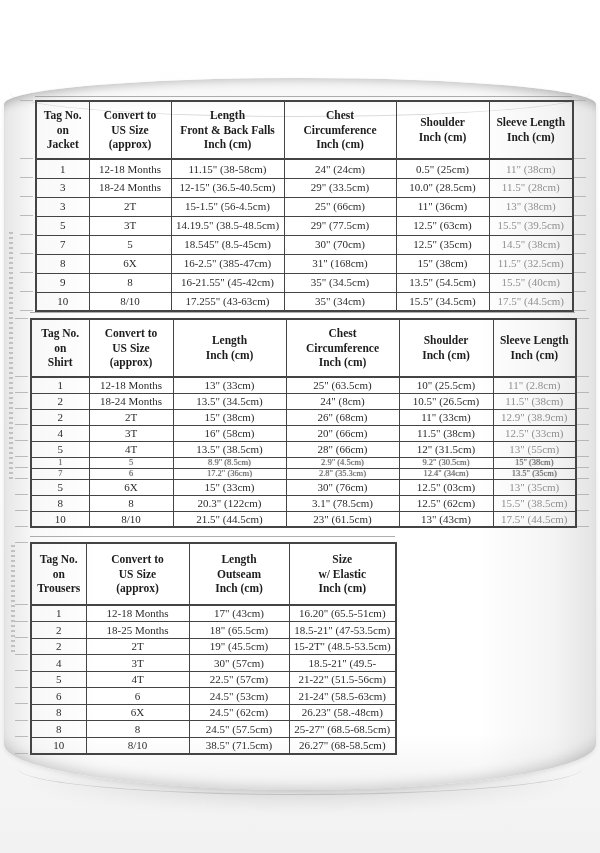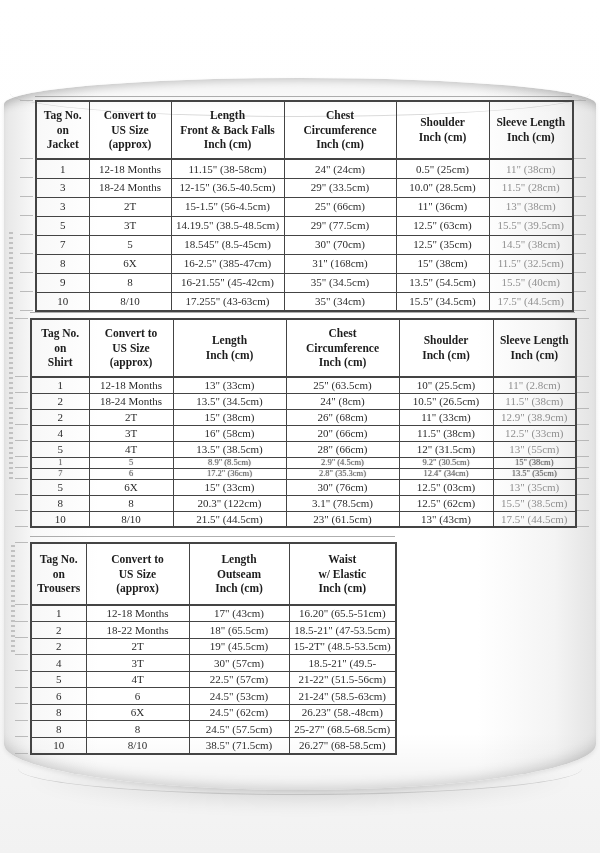--- a/index.html
+++ b/index.html
@@ -294,35 +294,35 @@
       <tr style="height: 62px;">
         <th>Tag No.
 on
 Trousers</th>
         <th>Convert to
 US Size
 (approx)</th>
         <th>Length
 Outseam
 Inch (cm)</th>
-        <th>Waist
+        <th>Size
 w/ Elastic
 Inch (cm)</th>
       </tr>
     </thead>
     <tbody>
       <tr style="height: 16.5px;">
         <td>1</td>
         <td>12-18 Months</td>
         <td>17" (43cm)</td>
         <td>16.20" (65.5-51cm)</td>
       </tr>
       <tr style="height: 16.5px;">
         <td>2</td>
-        <td>18-22 Months</td>
+        <td>18-25 Months</td>
         <td>18" (65.5cm)</td>
         <td>18.5-21" (47-53.5cm)</td>
       </tr>
       <tr style="height: 16.5px;">
         <td>2</td>
         <td>2T</td>
         <td>19" (45.5cm)</td>
         <td>15-2T" (48.5-53.5cm)</td>
       </tr>
       <tr style="height: 16.5px;">

